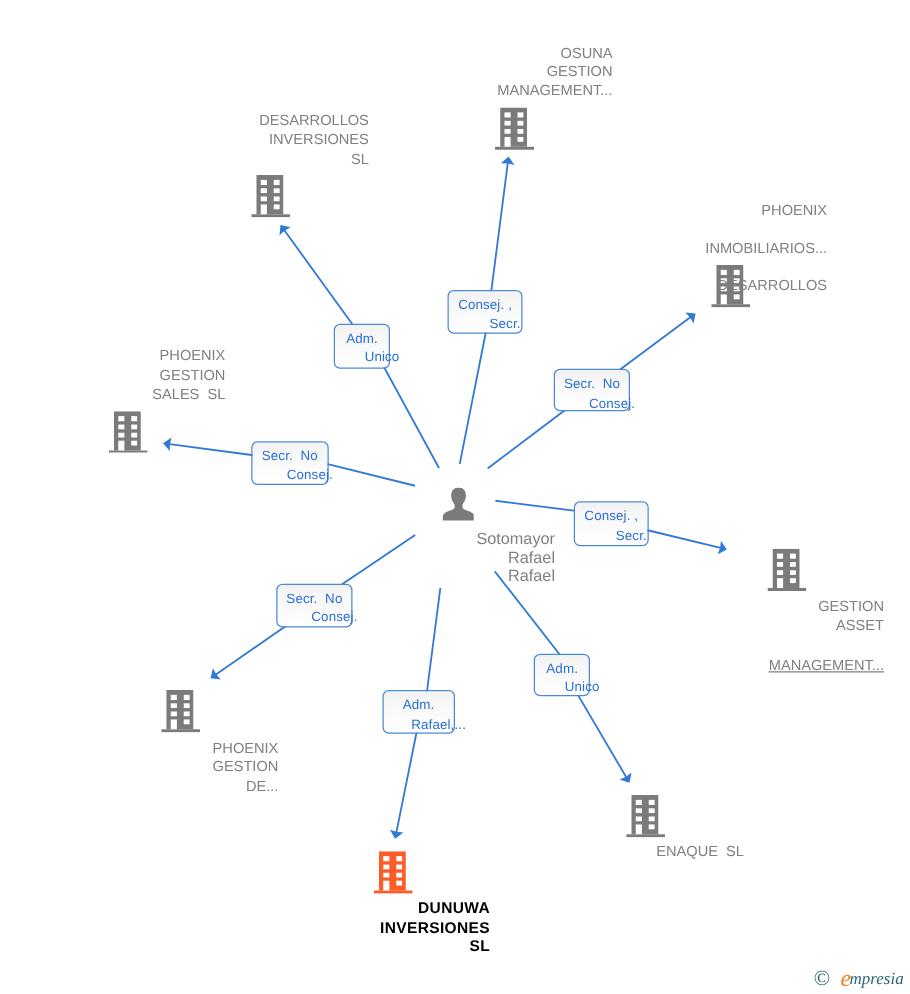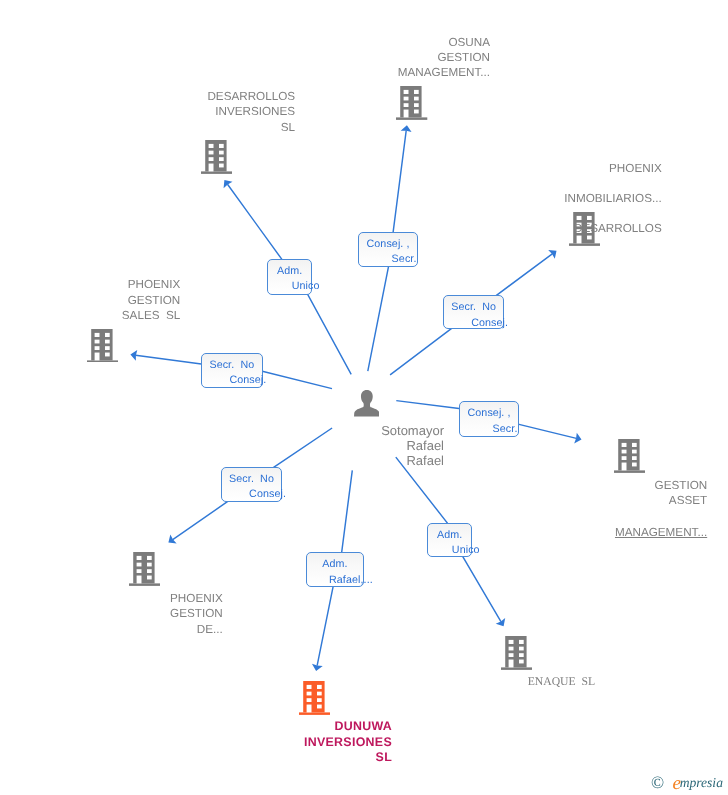--- a/index.html
+++ b/index.html
@@ -8,21 +8,21 @@
        font-family:"Liberation Sans",sans-serif;
        -webkit-font-smoothing:antialiased;text-rendering:geometricPrecision;}
   #stage{position:absolute;left:0;top:0;width:728px;height:795px;}
   svg#edges{position:absolute;left:0;top:0;}
 
   .node{position:absolute;}
   .node .iconwrap{position:relative;line-height:0;}
   .node .caption{position:absolute;left:0;width:100%;text-align:right;color:#808080;
                  font-size:11.7px;line-height:15.2px;white-space:pre;}
   .node.person .caption{font-size:13px;line-height:15.2px;}
-  .node.highlight .caption{color:#be185d;font-weight:bold;font-size:12.4px;letter-spacing:0.3px;}
+  .node.highlight .caption{color:#000000;font-weight:bold;font-size:12.4px;letter-spacing:0.3px;}
 
   .chip{position:absolute;box-sizing:border-box;border:1.45px solid #4a8ad8;border-radius:5px;
         background:linear-gradient(180deg,#f2f2f2 0%,#f8f8f8 35%,#fdfdfd 80%,#ffffff 100%);
         color:#2a6fd4;font-size:10.7px;letter-spacing:0.1px;
         text-align:center;white-space:pre;}
   .chip .l1{position:absolute;left:0;width:100%;top:3.9px;line-height:14px;}
   .chip .l2{position:absolute;left:16px;width:100%;top:19.4px;line-height:14px;}
 
   #watermark{position:absolute;left:651px;top:774px;height:20px;}
   #watermark .cmark{position:absolute;left:0;top:0;font-size:17.3px;line-height:17px;color:#2b6777;
@@ -193,21 +193,21 @@
 <path fill="#7b7b7b" d="M0 31.4h31.3v2.5H0z"></path>
 <rect x="7.6" y="3.9" width="4.9" height="4.1" fill="#fff"></rect>
           <rect x="18.0" y="3.9" width="4.7" height="4.1" fill="#fff"></rect>
           <rect x="7.6" y="10.65" width="4.9" height="3.8" fill="#fff"></rect>
           <rect x="18.0" y="10.65" width="4.7" height="3.8" fill="#fff"></rect>
           <rect x="7.6" y="17.2" width="4.9" height="3.8" fill="#fff"></rect>
           <rect x="18.0" y="17.2" width="4.7" height="3.8" fill="#fff"></rect>
           <rect x="7.6" y="23.55" width="4.9" height="7.85" fill="#fff"></rect>
           <rect x="18.0" y="23.55" width="4.7" height="3.9" fill="#fff"></rect>
         </svg></div>
-      <div class="caption" style="top:38.10px;font-family:Liberation Serif, serif;">ENAQUE  SL</div>
+      <div class="caption" style="top:38.10px;">ENAQUE  SL</div>
     </div>
 <div class="node highlight" style="left:232.00px;top:680.70px;width:160px;">
       <div class="iconwrap" style="position:absolute;left:66.55px;top:0;width:31.3px;height:33.9px;"><svg class="bicon" width="31.3" height="33.9" viewBox="0 0 31.3 33.9" xmlns="http://www.w3.org/2000/svg" aria-hidden="true">
 <path fill="#fb5c28" d="M4.2 0h21.4v31.4H4.2z"></path>
 <path fill="#fb5c28" d="M0 31.4h31.3v2.5H0z"></path>
 <rect x="7.6" y="3.9" width="4.9" height="4.1" fill="#fff"></rect>
           <rect x="18.0" y="3.9" width="4.7" height="4.1" fill="#fff"></rect>
           <rect x="7.6" y="10.65" width="4.9" height="3.8" fill="#fff"></rect>
           <rect x="18.0" y="10.65" width="4.7" height="3.8" fill="#fff"></rect>
           <rect x="7.6" y="17.2" width="4.9" height="3.8" fill="#fff"></rect>

